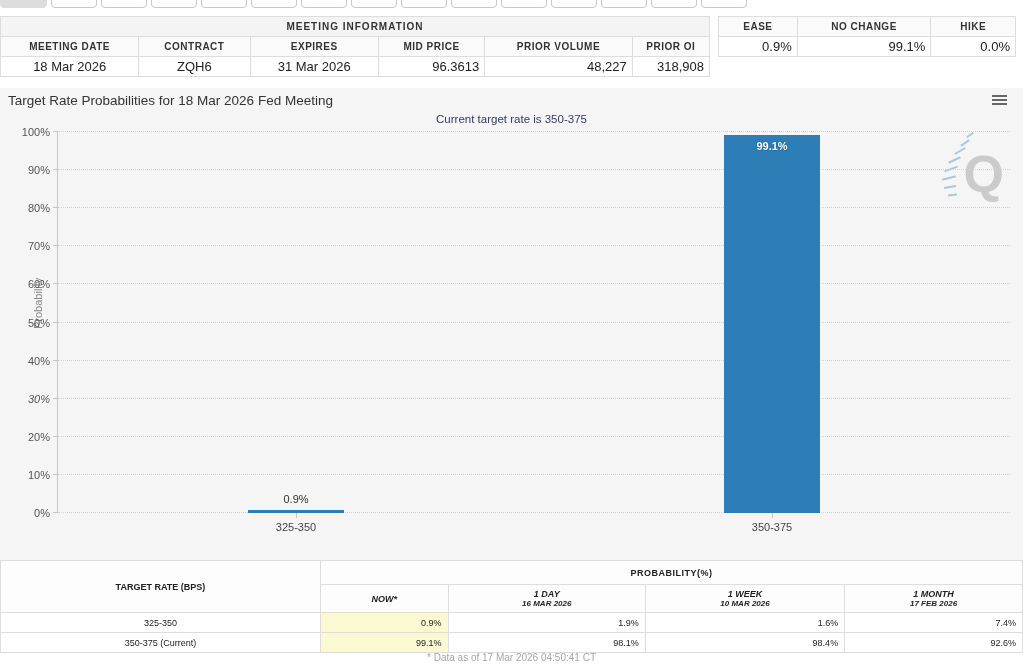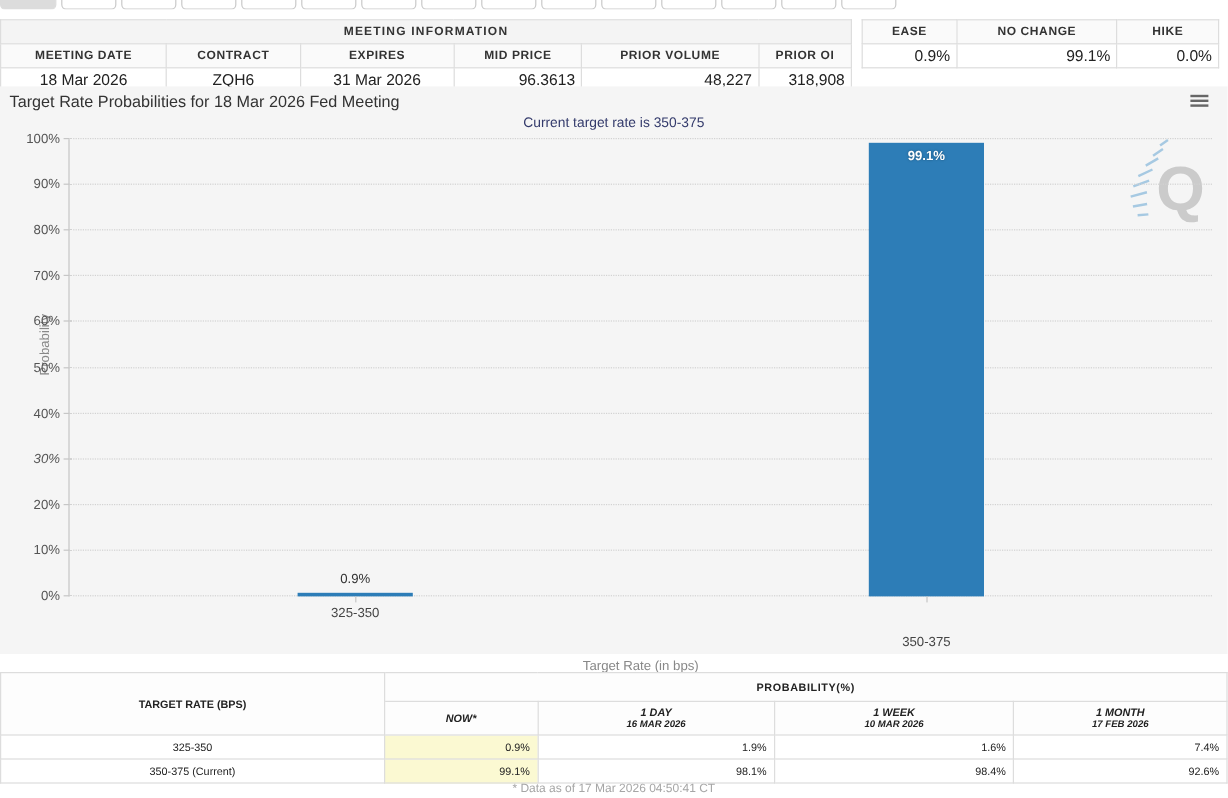--- a/index.html
+++ b/index.html
@@ -20,21 +20,21 @@
   table.info td, table.info th { border:1px solid #ddd; font-size:10px; height:20px;
                padding:0 5px; color:#222; white-space:nowrap; overflow:hidden; }
   table.info .ttl { background:#f4f4f4; text-align:center; font-weight:bold;
                letter-spacing:1px; color:#333; }
   table.info .hdr { background:#fafafa; text-align:center; font-weight:bold;
                letter-spacing:.5px; color:#333;margin-left:24px; }
   table.info .val { font-size:13px; text-align:center; }
   table.info .val.num { text-align:right; }
 
   
-  #chartPanel { position:absolute; top:72px; left:0; width:1023px; height:473px;
+  #chartPanel { position:absolute; top:88px; left:0; width:1023px; height:473px;
                 background:#f5f5f5; }
   #chartTitle { position:absolute; top:5px; left:8px; font-size:13.5px; color:#333; }
   #chartSub   { position:absolute; top:25px; left:0; width:100%; text-align:center;
                 font-size:11.5px; color:#333a6b; }
   #menuIcon { position:absolute; top:7px; right:16px; width:15px; height:11px;
               cursor:pointer; }
   #menuIcon span { display:block; height:2px; background:#666; margin-bottom:2px; }
 
   #plot { position:absolute; left:57px; top:44px; width:953px; height:381px;
           border-left:1px solid #c6c6c6; }
@@ -222,21 +222,21 @@
       <div class="ytick-label" style="left: -56px; bottom: 375px;">100%</div>
       <div class="bar" style="left: calc(25% - 48px); height: 3.429px; background: rgb(45, 125, 183);">
         <div class="bar-label above">0.9%</div>
       </div>
       <div class="xtick-mark" style="left: 25%;"></div>
       <div class="xcat-label" style="left: calc(25% - 70px);">325-350</div>
       <div class="bar" style="left: calc(75% - 48px); height: 377.571px; background: rgb(45, 125, 183);">
         <div class="bar-label inside">99.1%</div>
       </div>
       <div class="xtick-mark" style="left: 75%;"></div>
-      <div class="xcat-label" style="left: calc(75% - 70px); margin-top: 24px;">350-375</div>
+      <div class="xcat-label" style="left: calc(75% - 70px);">350-375</div>
     </div>
 </div>
 
 <div id="histWrap">
   <table class="hist">
     <colgroup>
         <col style="width:31.3%">
         <col style="width:12.5%">
         <col style="width:19.3%">
         <col style="width:19.5%">

